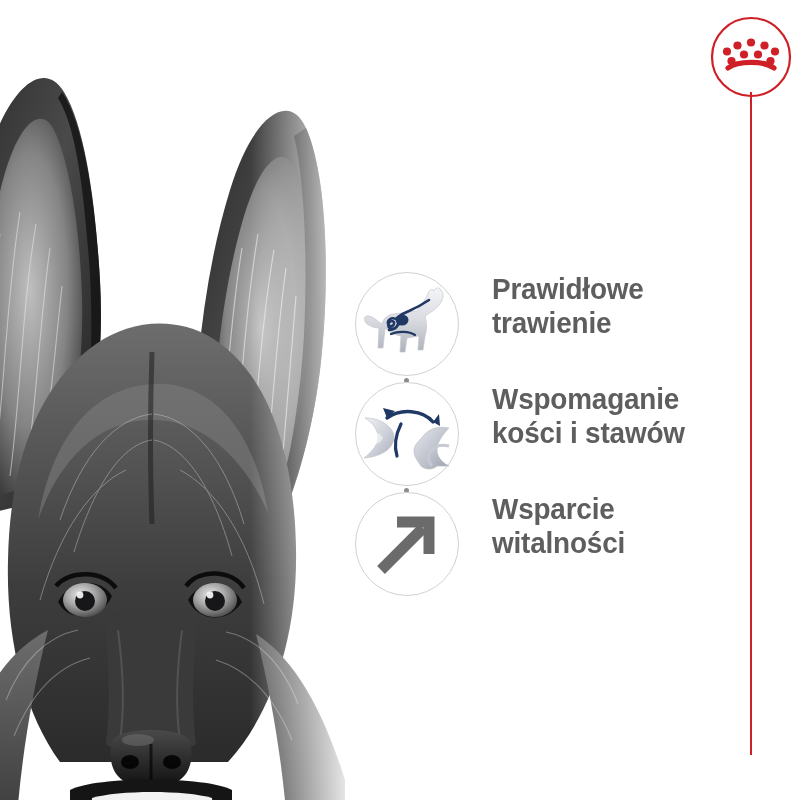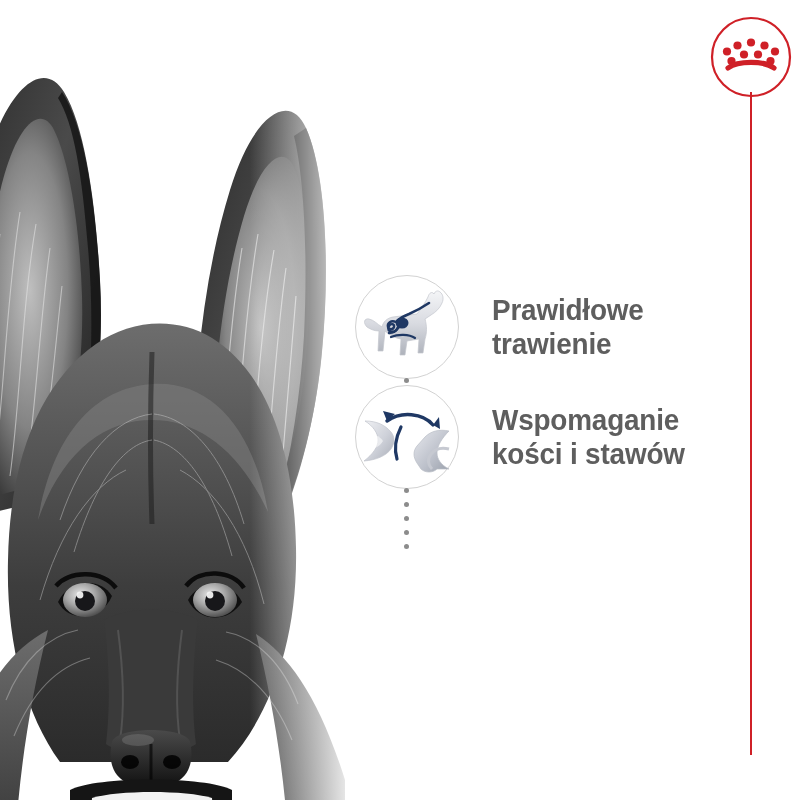--- a/index.html
+++ b/index.html
@@ -61,21 +61,20 @@
   #benefits {
     position: absolute;
     left: 355px;
     top: 272px;
     width: 400px;
   }
   .benefit-row {
     position: relative;
     height: 110px;
     display: flex;
-    align-items: center;
   }
   .benefit-icon-circle {
     position: relative;
     width: 104px;
     height: 104px;
     min-width: 104px;
     border-radius: 50%;
     border: 1px solid #d2d2d2;
     background: #ffffff;
     display: flex;
@@ -386,15 +385,26 @@
 kości i stawów</div>
       <div class="dot-connector">
         <span></span>
           <span></span>
           <span></span>
           <span></span>
           <span></span>
       </div>
     </div>
 
+    <div class="benefit-row">
+      <div class="benefit-icon-circle">
+        <svg width="92" height="92" viewBox="0 0 92 92" xmlns="http://www.w3.org/2000/svg">
+
+          <path d="M20 72 L62 30" stroke="#6b6b6b" stroke-width="11" stroke-linecap="butt" fill="none"></path>
+          <path d="M36 24 L68 24 L68 56" stroke="#6b6b6b" stroke-width="11" fill="none" stroke-linecap="butt" stroke-linejoin="miter"></path>
+        </svg>
+      </div>
+      <div class="benefit-label">Wsparcie
+witalności</div>
+    </div>
 
   </div>
 </div>
 
 </body></html>

